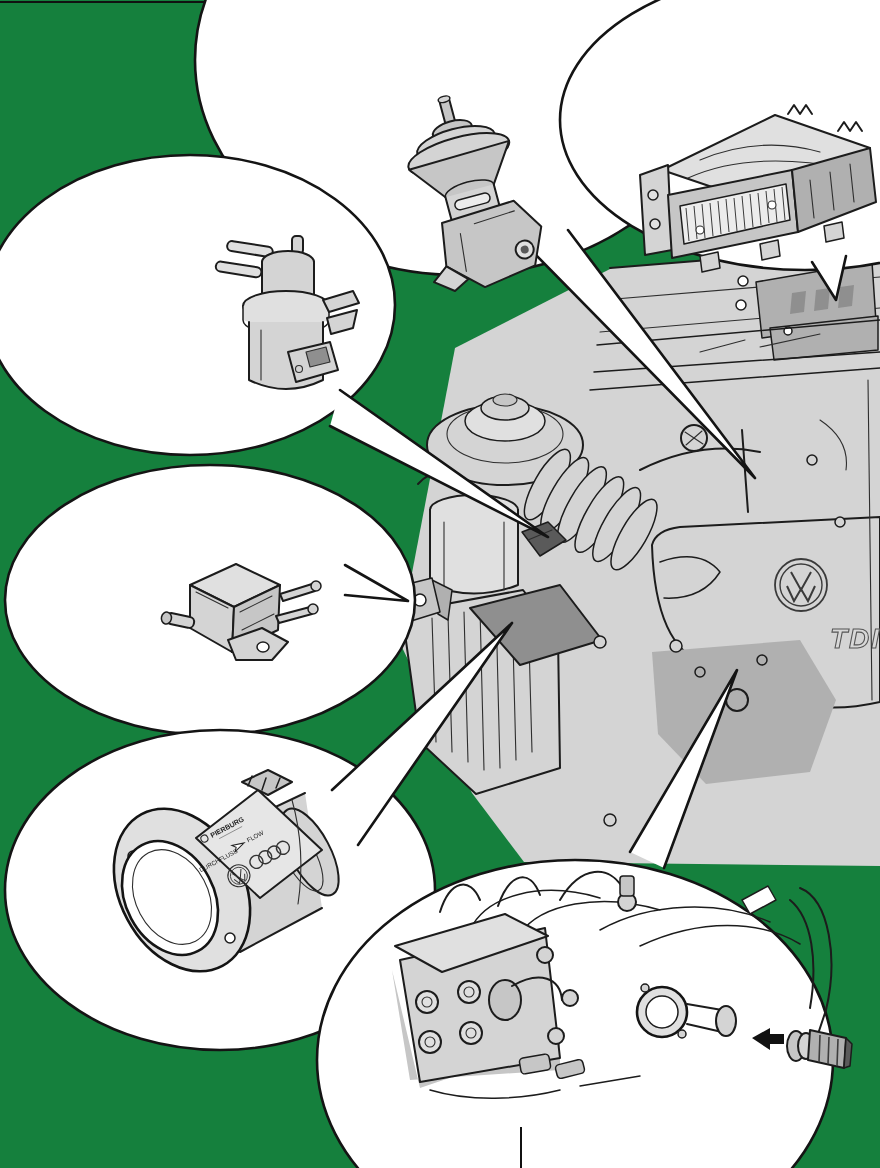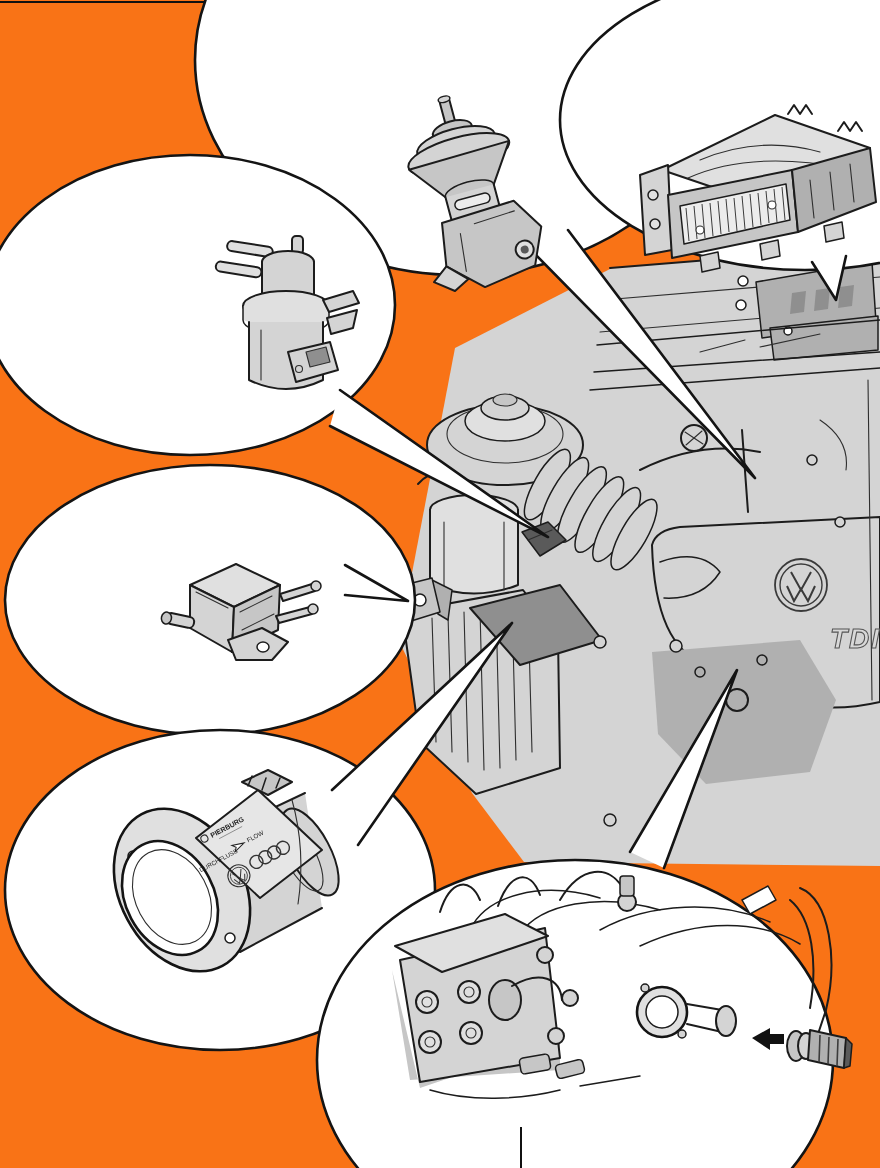--- a/index.html
+++ b/index.html
@@ -1,16 +1,16 @@
 <!DOCTYPE html>
 <html><head>
 <meta charset="utf-8">
 <style>
   html,body{margin:0;padding:0;background:#fff;}
-  .page{width:880px;height:1168px;position:relative;background:#f97316;overflow:hidden;
+  .page{width:880px;height:1168px;position:relative;background:#15803d;overflow:hidden;
         font-family:"Liberation Sans", sans-serif;}
   svg{display:block}
   
   .s1{stroke:#2e2e2e;stroke-width:1.1;stroke-linecap:round;stroke-linejoin:round}
   .s15{stroke:#1c1c1c;stroke-width:1.5;stroke-linecap:round;stroke-linejoin:round}
   .s2{stroke:#1c1c1c;stroke-width:2;stroke-linecap:round;stroke-linejoin:round}
   .s25{stroke:#141414;stroke-width:2.6;stroke-linecap:round;stroke-linejoin:round}
   
   .fn{fill:none}.fw{fill:#ffffff}.f0{fill:#ececec}.f1{fill:#e0e0e0}.f2{fill:#d4d4d4}
   .f3{fill:#c6c6c6}.f4{fill:#b0b0b0}.f5{fill:#8f8f8f}.f6{fill:#5a5a5a}.fk{fill:#111111}

